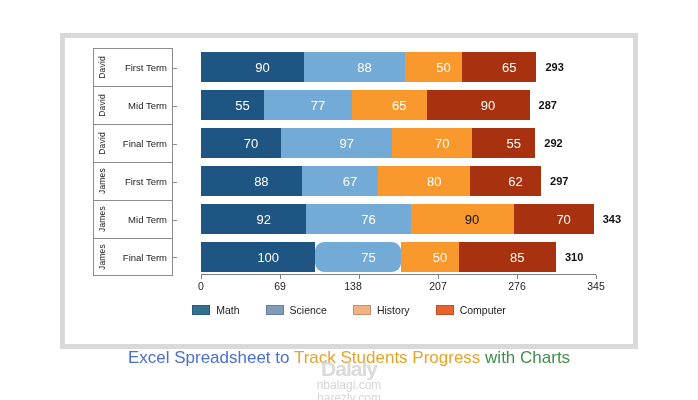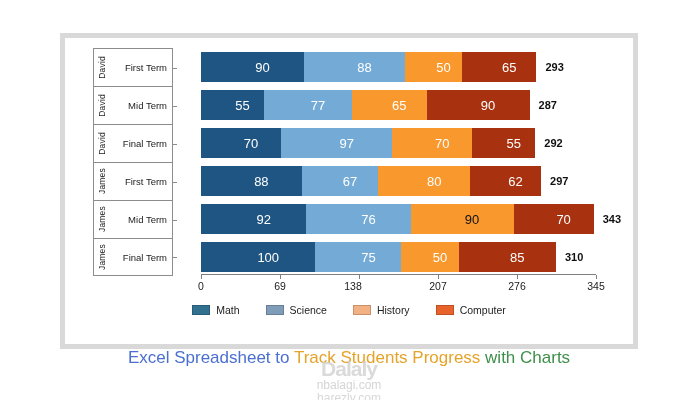--- a/index.html
+++ b/index.html
@@ -243,21 +243,21 @@
           <div class="total" style="left: 509.71px;">343</div>
         </div>
         <div class="row last" style="top: 200px;">
           <div class="row-label">
             <span class="student">James</span>
             <span class="term">Final Term</span>
             <span class="tick-dash"></span>
           </div>
           <div class="bar">
             <div class="seg seg-math" style="width: 114.493px;">100</div>
-            <div class="seg seg-science" style="width: 85.8696px;">75</div>
+            <div class="seg seg-science" style="width: 85.8696px; border-radius: 9px;">75</div>
             <div class="seg seg-history" style="width: 57.2464px;">50</div>
             <div class="seg seg-computer" style="width: 97.3188px;">85</div>
           </div>
           <div class="total" style="left: 471.928px;">310</div>
         </div>
       </div>
     <div id="axis"></div>
     <div id="axis-ticks">
         <div class="axis-tick" style="left: 0px;"></div>
         <div class="axis-tick-label" style="left: 0px;">0</div>

